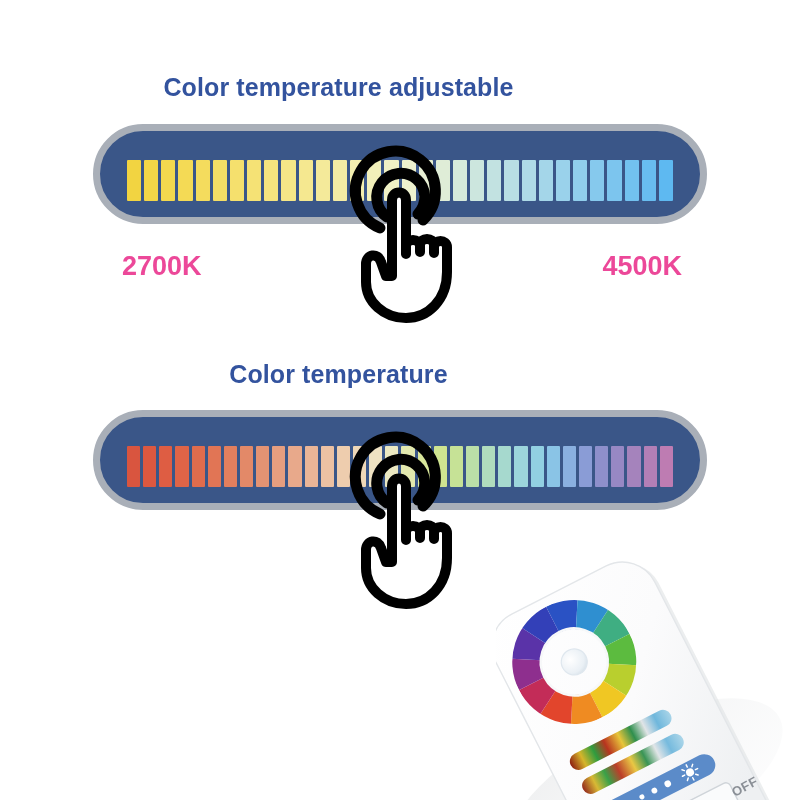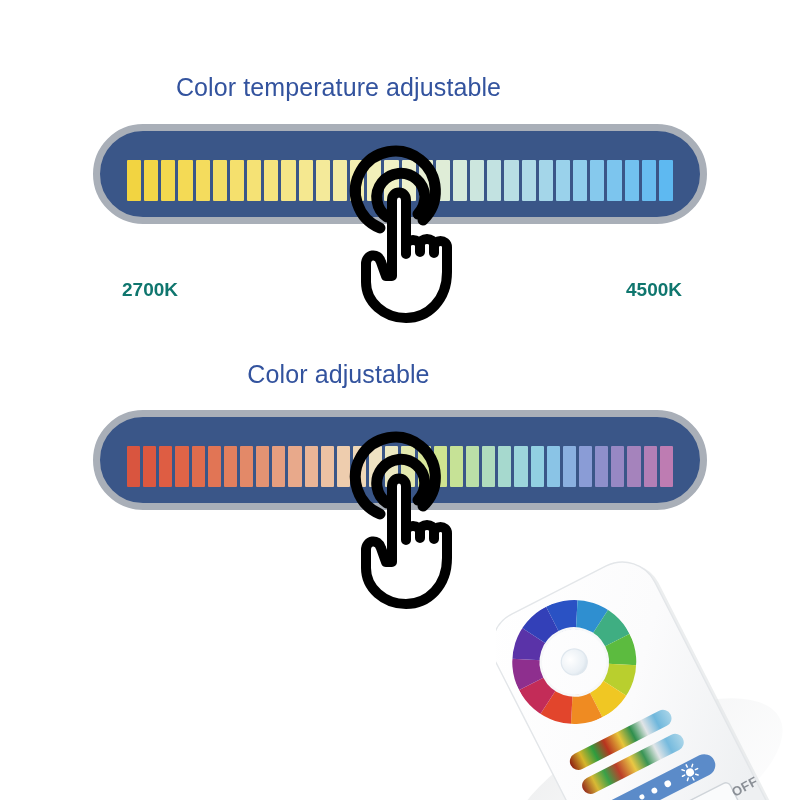--- a/index.html
+++ b/index.html
@@ -16,21 +16,21 @@
     -webkit-font-smoothing: antialiased;
   }
 
   
   .section-title {
     position: absolute;
     left: 0;
     width: 677px;
     text-align: center;
     color: #33539E;
-    font-weight: normal;
+    font-weight: bold;
     font-size: 25px;
     letter-spacing: 0.1px;
     white-space: nowrap;
   }
   #title-temp  { top: 73px; }
   #title-color { top: 360px; }
 
   
   .slider-wrap {
     position: absolute;
@@ -57,25 +57,24 @@
   .seg {
     flex: 1 1 0;
     height: 100%;
     border-radius: 1px;
   }
 
   
   .kelvin {
     position: absolute;
     top: 251px;
-    color: #0f766e;
+    color: #ec4899;
     font-weight: bold;
-    font-size: 19px;
+    font-size: 27px;
     white-space: nowrap;
-    margin-top: 28px;
   }
   #kelvin-min { left: 122px; }
   #kelvin-max { right: 118px; }
 
   
   .tap-cursor {
     position: absolute;
     width: 170px;
     height: 185px;
     pointer-events: none;
@@ -163,21 +162,21 @@
            L 114 105 C 114 97 127 97 127 105
            L 127 130
            C 127 158 108 176 86 176
            C 64 176 46 160 46 140
            L 46 122
            C 46 112 58 110 61 120
            L 66 134
            L 72 134 Z" fill="#ffffff" stroke="#000000" stroke-width="10" stroke-linejoin="round" stroke-linecap="round"></path>
 </svg>
 
-<div class="section-title" id="title-color">Color adjustable</div>
+<div class="section-title" id="title-color">Color temperature</div>
 
 <div class="slider-wrap" id="slider-color">
   <div class="segments" id="segments-color">
       <div class="seg" style="background: rgb(217, 85, 63);"></div>
       <div class="seg" style="background: rgb(220, 88, 64);"></div>
       <div class="seg" style="background: rgb(222, 93, 67);"></div>
       <div class="seg" style="background: rgb(223, 100, 71);"></div>
       <div class="seg" style="background: rgb(224, 108, 77);"></div>
       <div class="seg" style="background: rgb(225, 117, 85);"></div>
       <div class="seg" style="background: rgb(226, 127, 94);"></div>

